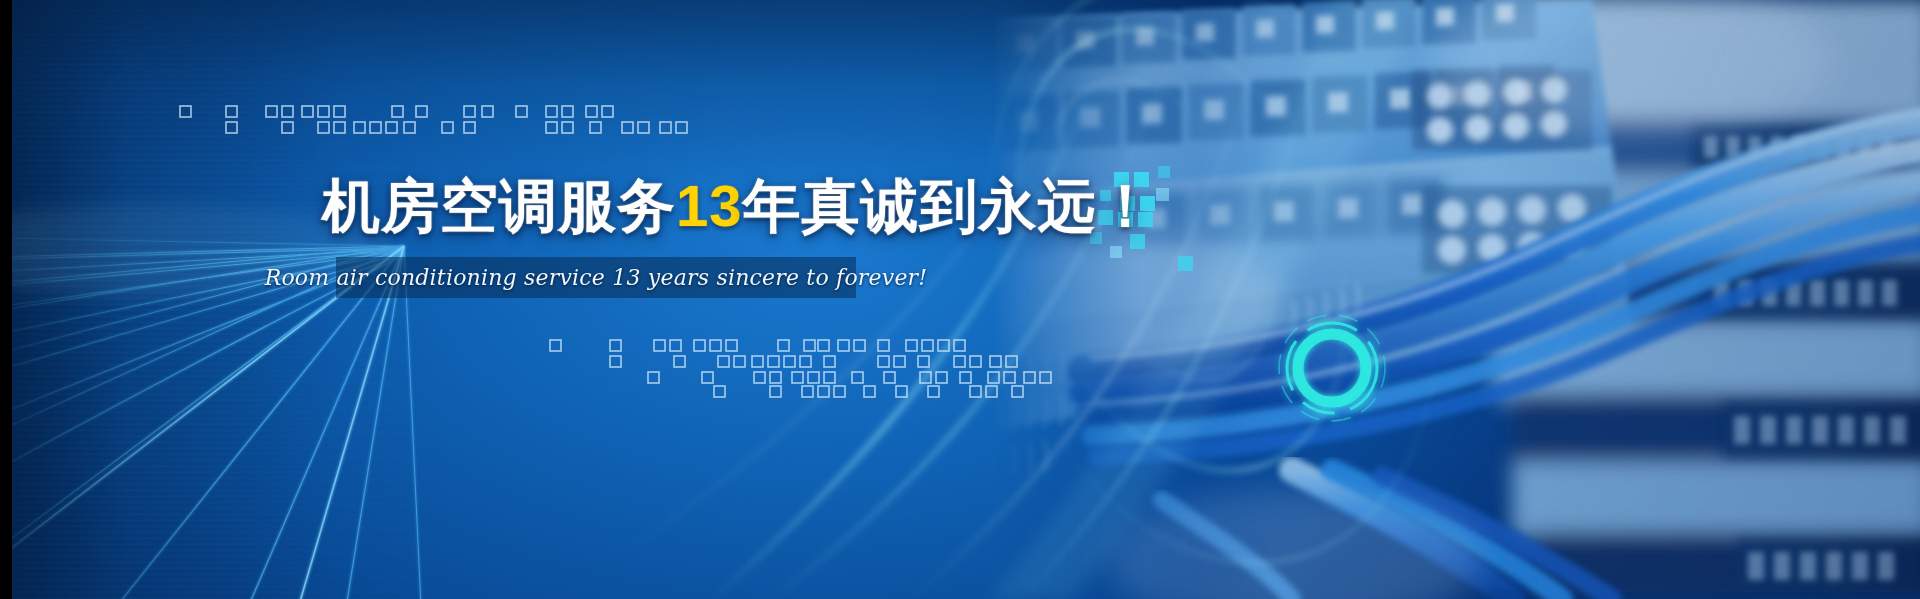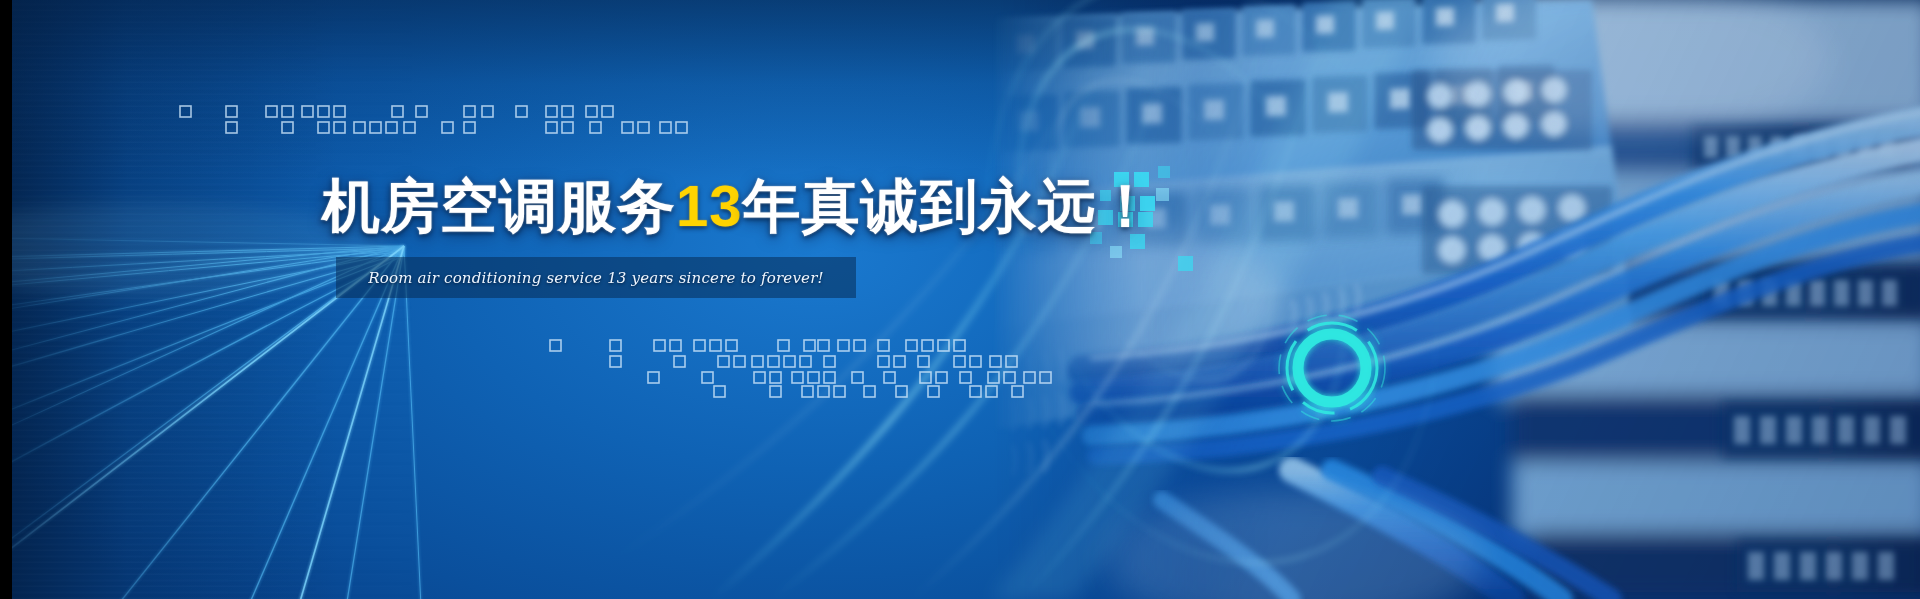--- a/index.html
+++ b/index.html
@@ -126,21 +126,21 @@
     position: absolute;
     left: 324px;
     top: 257px;
     width: 520px;
     height: 41px;
     display: flex;
     align-items: center;
     justify-content: center;
     font-family: "DejaVu Serif", "Liberation Serif", serif;
     font-style: italic;
-    font-size: 15px;
+    font-size: 22px;
     color: #eef6ff;
     letter-spacing: .2px;
     white-space: nowrap;
     text-shadow: 0 1px 3px rgba(2,22,50,0.9);
   }
 
   
   .ring { left: 0; top: 0; }
   .ring svg { display: block; }
 </style>

